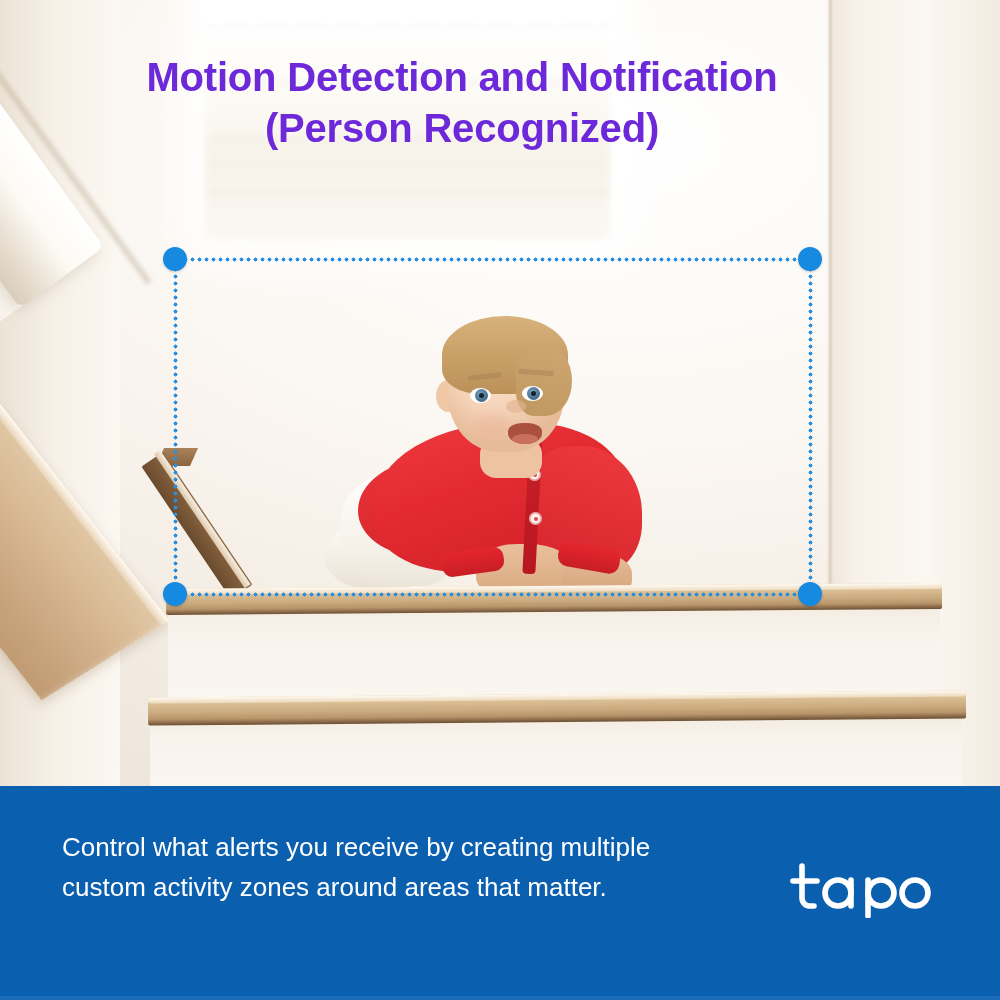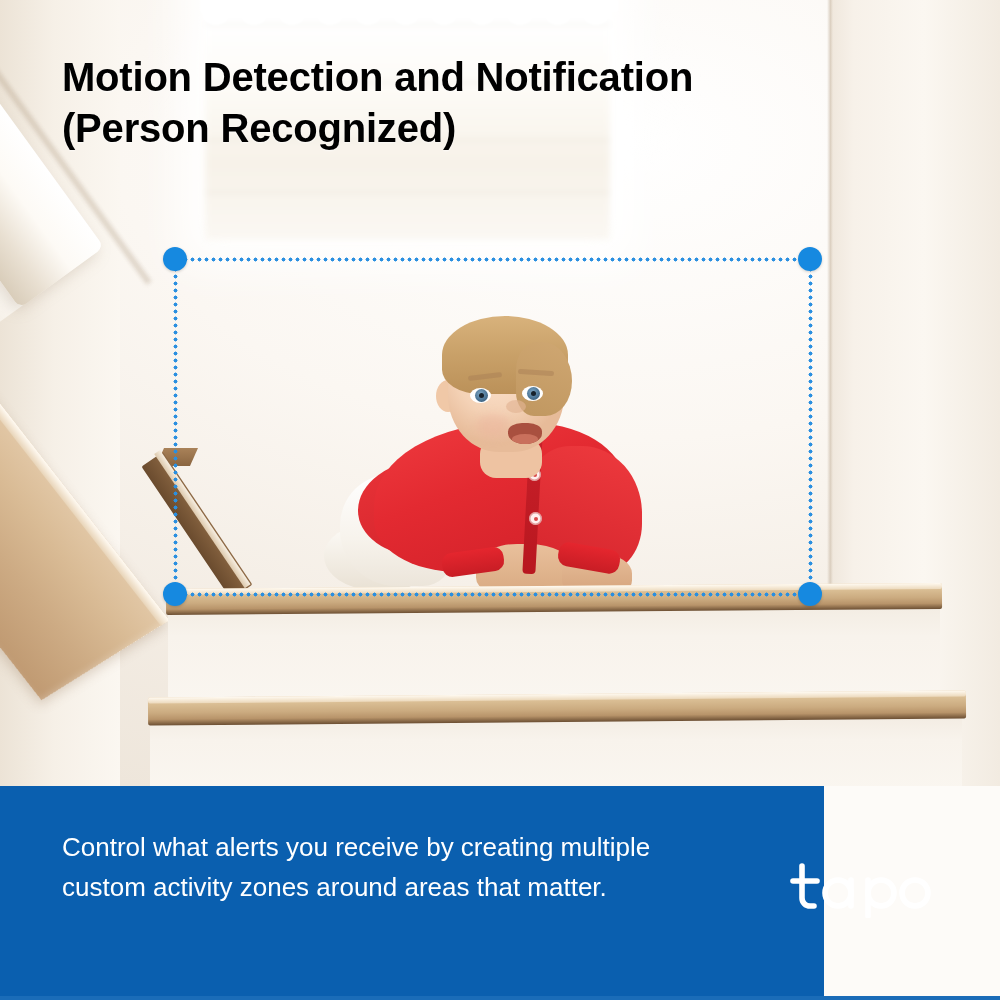--- a/index.html
+++ b/index.html
@@ -244,28 +244,29 @@
   .handle{
     position:absolute;width:24px;height:24px;border-radius:50%;
     background:#1689e0;
     box-shadow:0 1px 3px rgba(0,0,0,.18);
   }
 
   
   .title{
     position:absolute;left:62px;top:52px;width:800px;
     font-size:40px;line-height:1.28;font-weight:bold;
-    color:#000000;letter-spacing:-.2px;
+    color:#6d28d9;letter-spacing:-.2px;
     white-space:pre-line;
     text-shadow:0 1px 2px rgba(255,255,255,.65);
+    text-align:center;
   }
 
   
   .banner{
-    position:absolute;left:0;top:786px;width:824px;height:214px;
+    position:absolute;left:0;top:786px;width:1000px;height:214px;
     background:#0a5faf;
   }
   .banner::after{
     content:"";position:absolute;left:0;bottom:0;width:1000px;height:4px;
     background:#1a6cb8;
   }
   .banner-copy{
     position:absolute;left:62px;top:42px;width:672px;
     font-size:26px;line-height:1.52;color:#ffffff;
   }

